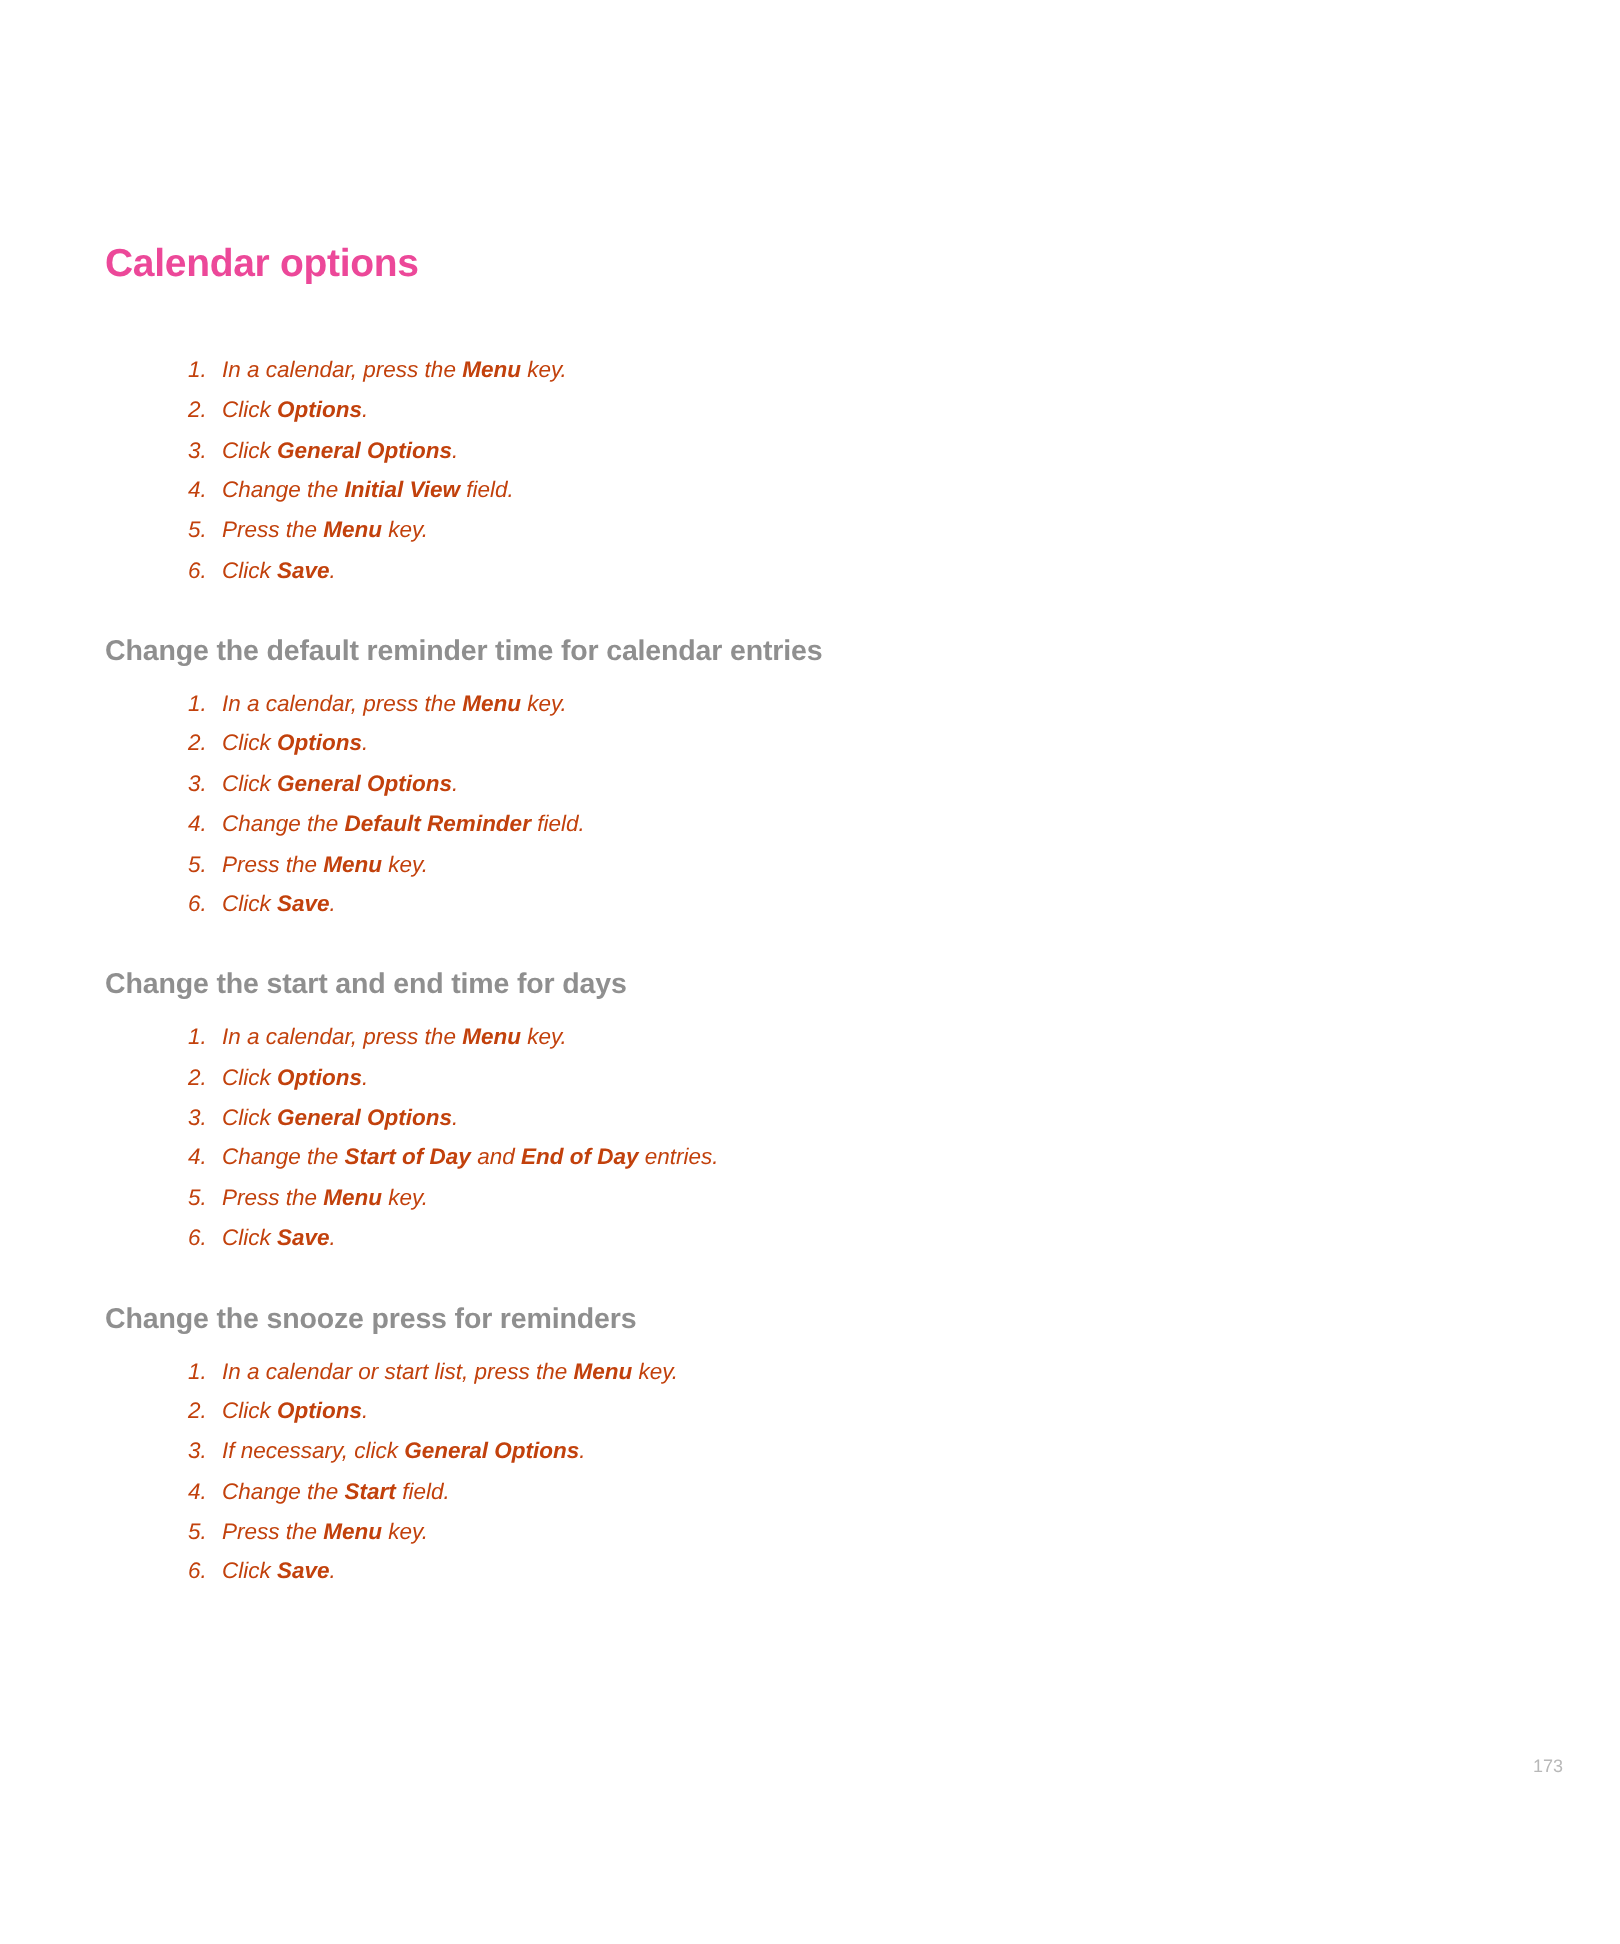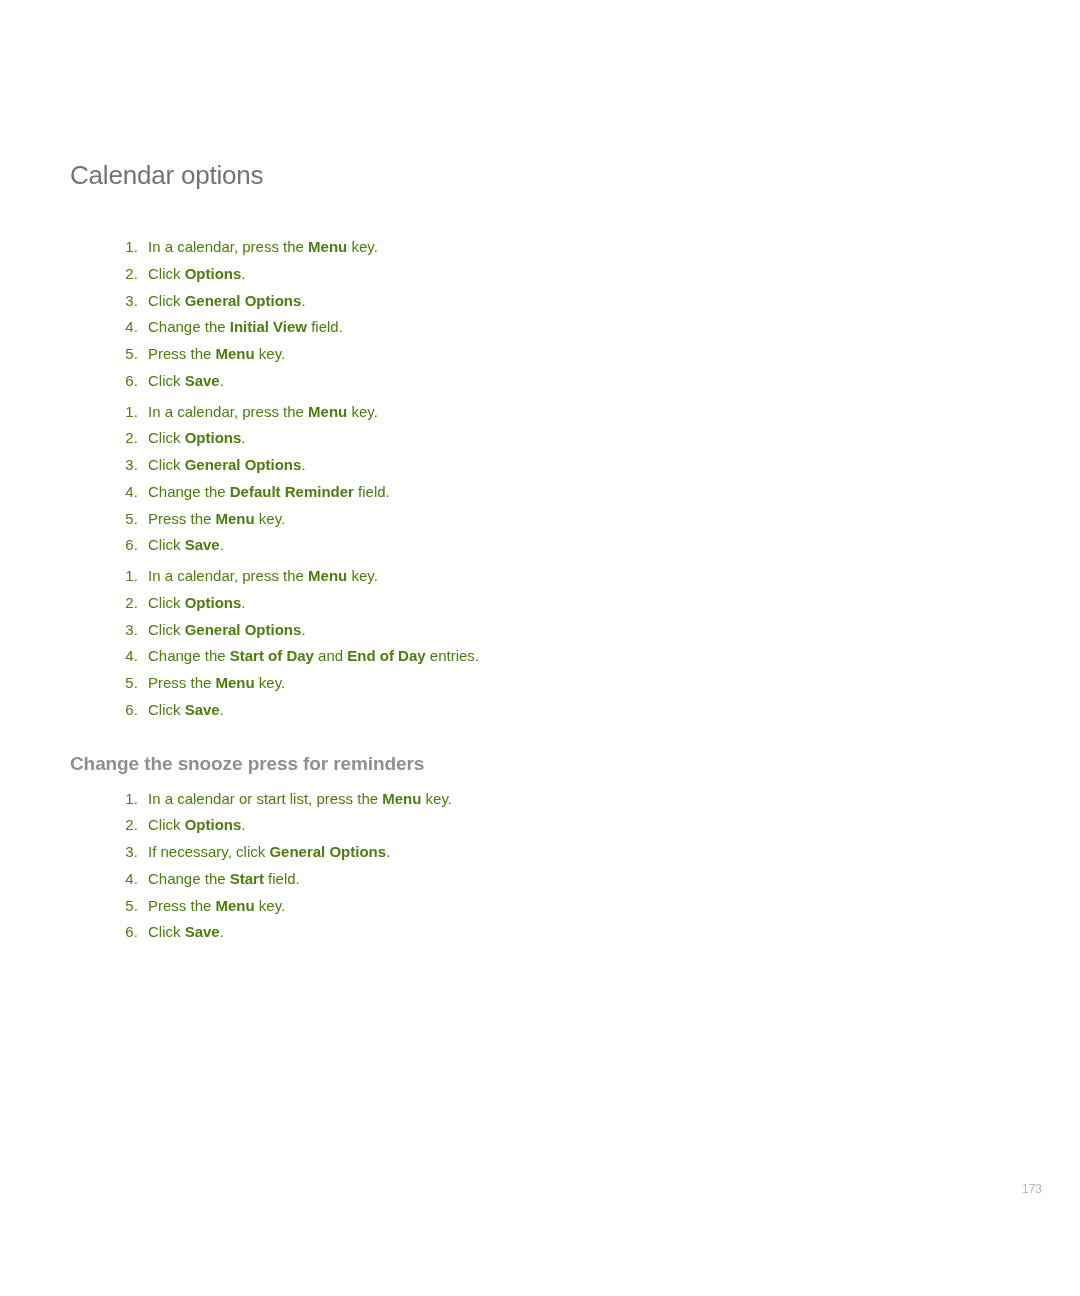--- a/index.html
+++ b/index.html
@@ -13,53 +13,54 @@
   }
   .page {
     box-sizing: border-box;
     width: 1080px;
     min-height: 1296px;
     padding: 160px 70px 40px 70px;
     position: relative;
   }
   h1.title {
     font-size: 26px;
-    font-weight: 400;
-    color: #737373;
+    font-weight: 700;
+    color: #ec4899;
     margin: 0 0 44px 0;
     letter-spacing: -0.2px;
   }
   h2.subheading {
     font-size: 19px;
     font-weight: 700;
     color: #8f8f8f;
     margin: 30px 0 12px 0;
     letter-spacing: -0.1px;
   }
   ol.steps {
     margin: 0 0 6px 0;
     padding-left: 72px;
     font-size: 15px;
     line-height: 1.65;
-    color: #4d7c0f;
+    color: #c2410c;
+    font-style: italic;
   }
   ol.steps li {
     padding-left: 6px;
     margin-bottom: 2px;
   }
   ol.steps li::marker {
     font-weight: 400;
   }
   b {
     font-weight: 700;
   }
   .page-number {
     position: absolute;
     right: 38px;
-    bottom: 100px;
+    bottom: 112px;
     font-size: 12px;
     color: #b8b8b8;
   }
 </style>
 </head>
 <body>
 
 <div class="page">
 
   <h1 class="title">Calendar options</h1>
@@ -69,31 +70,33 @@
       <li><span>In a calendar, press the </span><b>Menu</b><span> key.</span></li>
       <li><span>Click </span><b>Options</b><span>.</span></li>
       <li><span>Click </span><b>General Options</b><span>.</span></li>
       <li><span>Change the </span><b>Initial View</b><span> field.</span></li>
       <li><span>Press the </span><b>Menu</b><span> key.</span></li>
       <li><span>Click </span><b>Save</b><span>.</span></li>
     </ol>
   </div>
 
   <div>
+    <h2 class="subheading">Change the default reminder time for calendar entries</h2>
     <ol class="steps">
       <li><span>In a calendar, press the </span><b>Menu</b><span> key.</span></li>
       <li><span>Click </span><b>Options</b><span>.</span></li>
       <li><span>Click </span><b>General Options</b><span>.</span></li>
       <li><span>Change the </span><b>Default Reminder</b><span> field.</span></li>
       <li><span>Press the </span><b>Menu</b><span> key.</span></li>
       <li><span>Click </span><b>Save</b><span>.</span></li>
     </ol>
   </div>
 
   <div>
+    <h2 class="subheading">Change the start and end time for days</h2>
     <ol class="steps">
       <li><span>In a calendar, press the </span><b>Menu</b><span> key.</span></li>
       <li><span>Click </span><b>Options</b><span>.</span></li>
       <li><span>Click </span><b>General Options</b><span>.</span></li>
       <li><span>Change the </span><b>Start of Day</b><span> and </span><b>End of Day</b><span> entries.</span></li>
       <li><span>Press the </span><b>Menu</b><span> key.</span></li>
       <li><span>Click </span><b>Save</b><span>.</span></li>
     </ol>
   </div>
 

